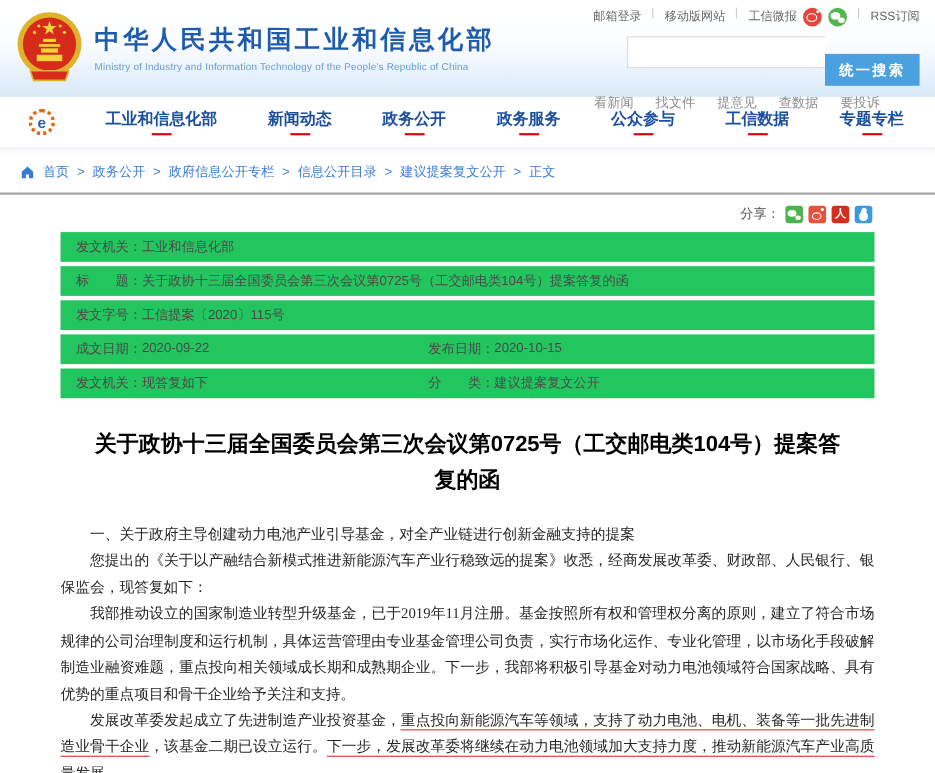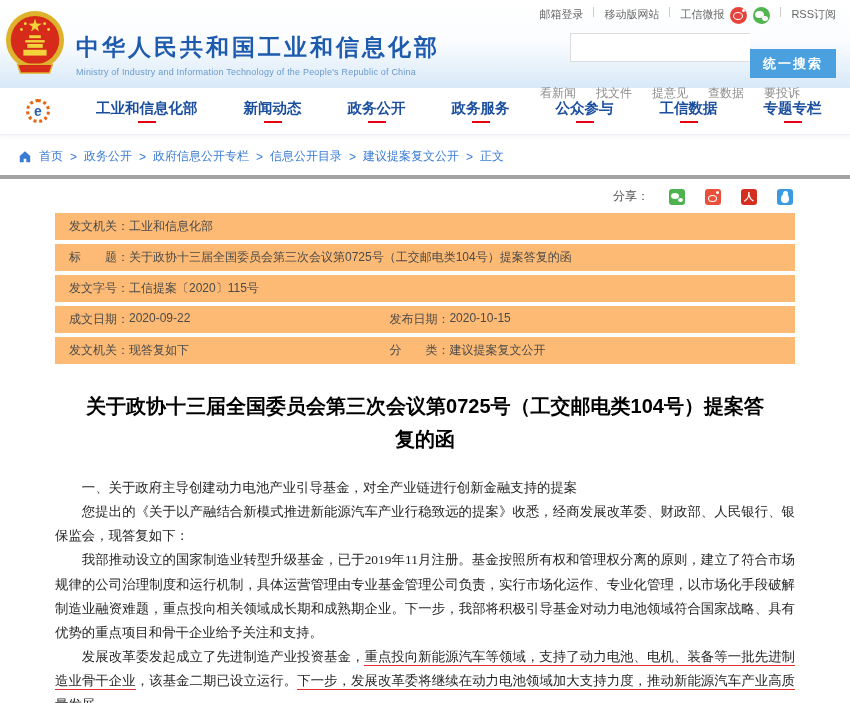--- a/index.html
+++ b/index.html
@@ -3,21 +3,21 @@
 <meta charset="utf-8">
 <style>
   * { margin:0; padding:0; box-sizing:border-box; }
   html,body { width:850px; }
   body {
     height:703px; overflow:hidden; background:#fff;
     font-family:"Liberation Sans","DejaVu Sans",sans-serif; color:#333;
   }
   
   .site-top { position:relative; height:88px; background:linear-gradient(180deg,#ffffff 0%,#fbfdff 45%,#d8e9f8 100%); }
-  .brand { position:absolute; left:4px; top:9px; display:flex; align-items:flex-end; }
+  .brand { position:absolute; left:14px; top:9px; display:flex; align-items:center; }
   .brand-emblem { width:62px; height:68px; }
   .brand-text { margin-left:10px; }
   .brand-title { font-size:23px; font-weight:bold; color:#1e5bad; letter-spacing:3px; }
   .brand-sub { font-size:9px; color:#6a9ace; margin-top:4px; letter-spacing:.2px; }
   .top-right { position:absolute; right:14px; top:7px; }
   .tb-links { display:flex; justify-content:flex-end; font-size:11px; color:#666; }
   .tb-links a { color:#666; text-decoration:none; }
   .tb-sep { width:1px; height:10px; background:#ccc; margin:0 10px; }
   .tb-ico { width:17px; height:17px; border-radius:50%; position:relative; display:inline-block; margin-left:6px; }
   .tb-weibo { background:#e6433c; }
@@ -30,42 +30,42 @@
   .search-input { width:180px; height:29px; border:1px solid #dcdcdc; border-right:none; background:#fff; padding:0 8px; font-size:12px; outline:none; }
   .search-btn { width:86px; height:29px; background:#4ba0e0; color:#fff; border:none; font-size:13px; font-weight:bold; letter-spacing:2px; cursor:pointer;margin-top:16px; }
   .quick-links { margin-top:7px; display:flex; gap:20px; justify-content:flex-end; font-size:12px; color:#8d8d8d; padding-right:36px; }
   .quick-links a { color:#8d8d8d; text-decoration:none;font-family:Liberation Serif, serif; }
   
   .nav { height:47px; background:#fff; display:flex; align-items:center; padding-left:26px; gap:46px; border-bottom:1px solid #edf0f4; box-shadow:0 2px 4px rgba(120,140,160,.08); }
   .nav-logo { width:24px; height:24px; border:3px dotted #e8650f; border-radius:50%; color:#2a5fab; font-weight:bold; font-size:14px; line-height:18px; text-align:center; cursor:pointer; }
   .nav-item { font-size:14.5px; font-weight:bold; color:#1b4f9e; text-align:center; cursor:pointer; }
   .nav-item::after { content:""; display:block; width:18px; height:2px; background:#e60012; margin:3px auto 0; }
   
-  .crumbs { display:flex; align-items:center; gap:7px; padding:13px 0 10px 18px; font-size:12px; border-bottom:4px solid #a3a3a3; }
+  .crumbs { display:flex; align-items:center; gap:7px; padding:13px 0 10px 18px; font-size:12px; border-bottom:2px solid #a3a3a3;font-family:Liberation Mono, monospace; }
   .crumbs a { color:#3a7bd5; text-decoration:none; }
   .crumb-sep { color:#3a7bd5; }
   .home-ico { width:14px; height:13px; display:inline-block; }
   
   .container { width:740px; margin:0 auto; }
-  .share-row { display:flex; align-items:center; justify-content:flex-end; gap:20px; padding:9px 2px 8px; font-size:12px; color:#555; }
+  .share-row { display:flex; align-items:center; justify-content:flex-end; gap:5px; padding:9px 2px 8px; font-size:12px; color:#555; }
   .ic { width:16px; height:16px; border-radius:3px; position:relative; display:inline-block; cursor:pointer; }
   .ic-wechat { background:#4eb34e; }
   .ic-wechat::before { content:""; position:absolute; left:2px; top:4px; width:8px; height:6px; background:#fff; border-radius:50%; }
   .ic-wechat::after { content:""; position:absolute; right:2px; bottom:3px; width:5px; height:4px; background:#fff; border-radius:50%; }
   .ic-weibo { background:#e8503a; }
   .ic-weibo::before { content:""; position:absolute; left:3px; top:6px; width:7px; height:5px; border:1.5px solid #fff; border-radius:50%; }
   .ic-weibo::after { content:""; position:absolute; right:2px; top:2px; width:3px; height:3px; background:#fff; border-radius:50%; }
   .ic-people { background:#d42e21; color:#fff; font-size:10px; text-align:center; line-height:16px; font-weight:bold; }
   .ic-people i { font-style:normal; }
   .ic-qq { background:#3a9be0; }
   .ic-qq::before { content:""; position:absolute; left:4px; top:5px; width:8px; height:9px; background:#fff; border-radius:50% 50% 45% 45%; }
   .ic-qq::after { content:""; position:absolute; left:5.5px; top:2px; width:5px; height:5px; background:#fff; border-radius:50%; }
   
   .meta { margin-bottom:6px; }
-  .meta-row { display:flex; background:#fdba74; padding:5px 14px; margin-bottom:4px; font-size:12px; color:#4a4a4a; }
+  .meta-row { display:flex; background:#22c55e; padding:5px 14px; margin-bottom:4px; font-size:12px; color:#4a4a4a; }
   .meta-cell { display:flex; }
   .meta-cell.first { width:45%; }
   .meta-label { white-space:nowrap; }
   
   .art-title { font-size:20px; font-weight:bold; color:#000; text-align:center; line-height:1.65; margin:26px 30px 20px; font-family:"Liberation Sans","DejaVu Sans",sans-serif; }
   .art-body { font-family:"Liberation Serif","DejaVu Serif",serif; font-size:13.4px; color:#262626; line-height:1.8; }
   .art-body p { text-indent:2em; text-align:justify; }
   .red-u { border-bottom:1px solid #e03030; padding-bottom:1px; }
 </style>
 </head>

